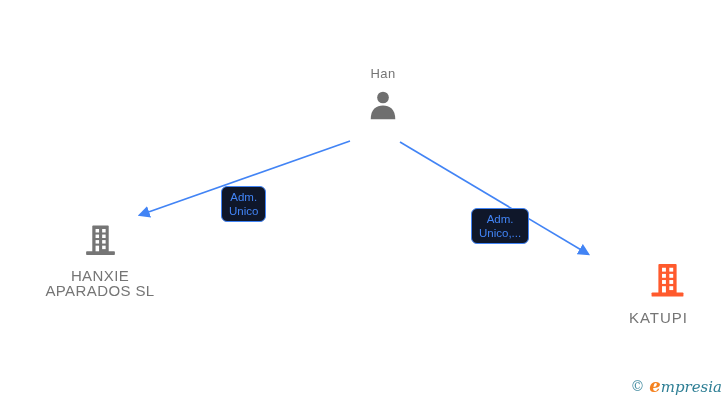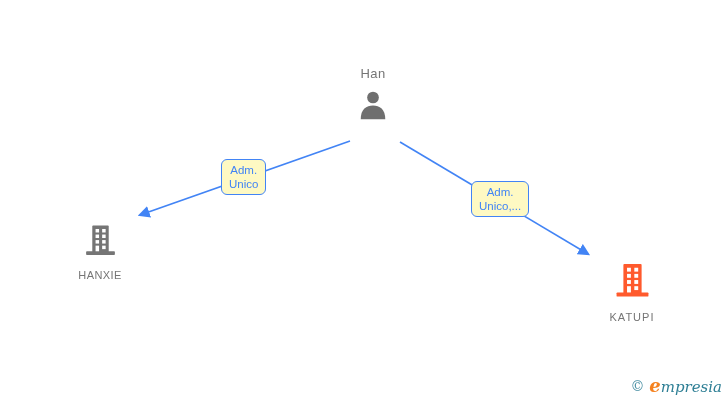--- a/index.html
+++ b/index.html
@@ -21,45 +21,46 @@
   }
 
   .node {
     position: absolute;
     text-align: center;
     cursor: pointer;
   }
 
   .node-label {
     color: #757575;
-    font-size: 11px;
+    font-size: 15px;
     line-height: 15px;
     letter-spacing: 0.4px;
   }
 
-  .person-node { left: 328px; top: 66px; width: 90px; }
+  .person-node { left: 338px; top: 66px; width: 90px; }
   .person-node .node-label { font-size: 13px; }
   .person-node .icon-wrap { margin-top: 7px; }
 
   .company-node .icon-wrap { margin-bottom: 5px; }
   .company-left  { left: 44px;  top: 222px; width: 112px; }
-  .company-right { left: 576px; top: 260px; width: 112px; }
+  .company-right { left: 576px; top: 260px; width: 112px; text-align: right; }
   .company-right .node-label { letter-spacing: 1px; }
 
   .edge-label {
     position: absolute;
-    background: #fef9c3;
+    background: #0f172a;
     border: 1.5px solid #4284f5;
     border-radius: 6px;
     color: #4284f5;
     font-size: 11.5px;
     line-height: 14px;
     padding: 3px 7px;
     text-align: center;
     cursor: pointer;
+    margin-top: 27px;
   }
   .edge-label-left  { left: 221px; top: 159px; }
   .edge-label-right { left: 471px; top: 181px; }
 
   .logo {
     position: absolute;
     right: 6px;
     bottom: 4px;
     font-family: "DejaVu Serif", "Liberation Serif", serif;
     font-style: italic;
@@ -123,20 +124,21 @@
           <rect x="13.2" y="12.2" width="3.4" height="3.4"></rect>
           <rect x="19.6" y="12.2" width="3.4" height="3.4"></rect>
           <rect x="13.2" y="17.6" width="3.4" height="3.4"></rect>
           <rect x="19.6" y="17.6" width="3.4" height="3.4"></rect>
           <rect x="13.2" y="23" width="3.4" height="5.5"></rect>
           <rect x="19.6" y="23" width="3.4" height="3.4"></rect>
         </g>
       </svg>
     </div>
     <div class="node-label">HANXIE</div>
+    <div class="node-label">APARADOS SL</div>
   </div>
 
   <div class="node company-node company-right">
     <div class="icon-wrap">
       <svg width="41" height="41" viewBox="0 0 36 36">
         <g fill="#ff5a2d">
           <rect x="10" y="3.5" width="16" height="26" rx="0.8"></rect>
           <rect x="4" y="28.5" width="28" height="3.6" rx="0.8"></rect>
         </g>
         <g fill="#ffffff">

